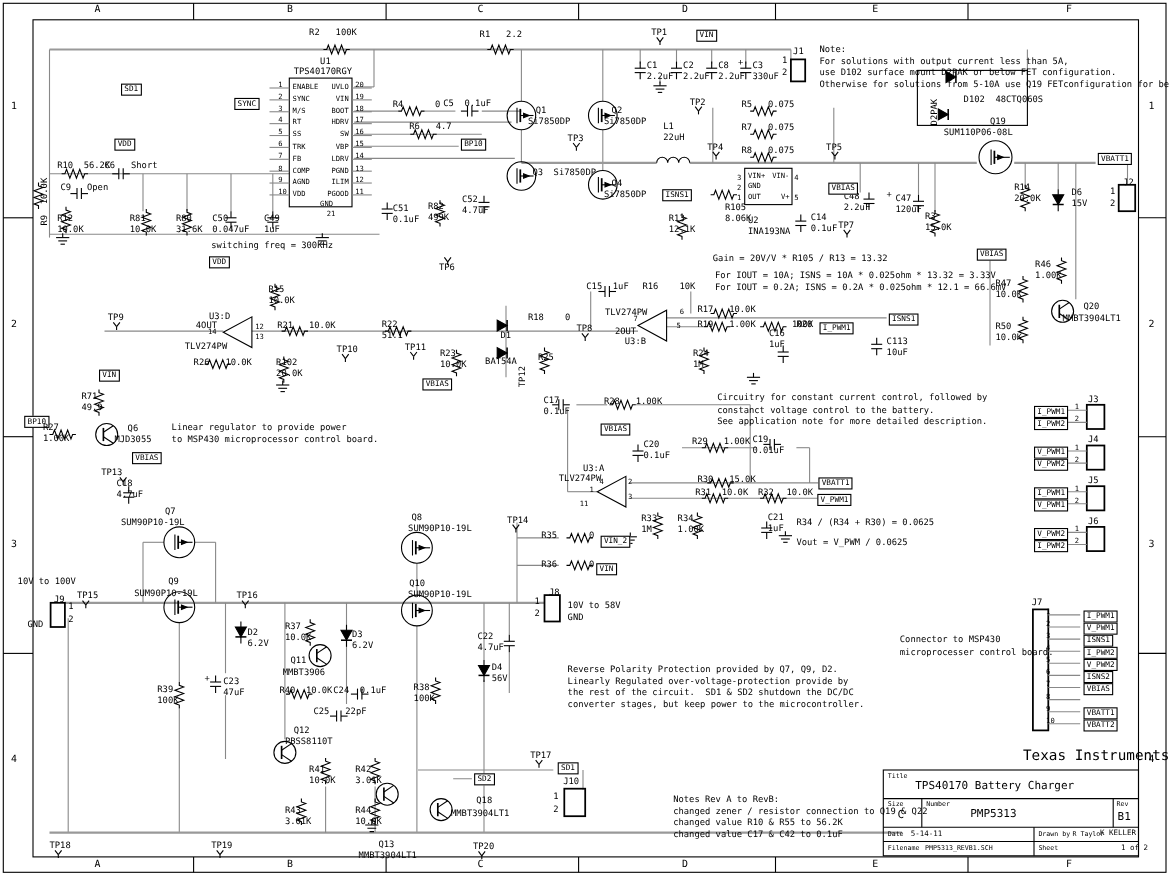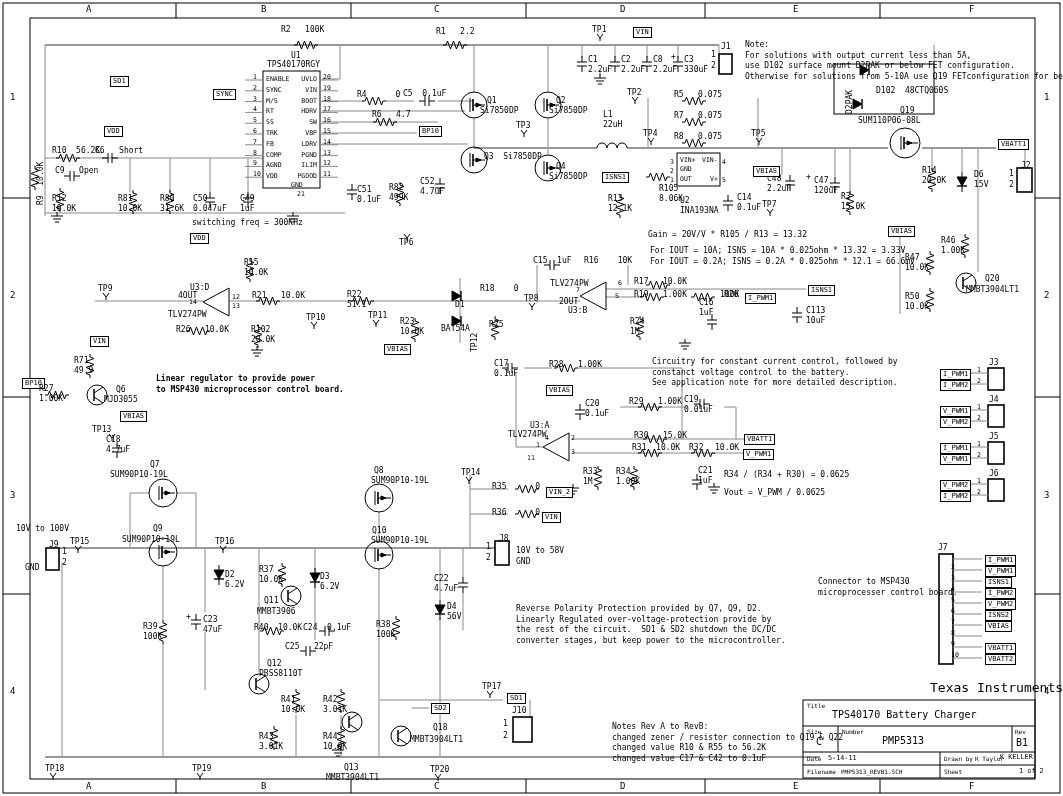--- a/index.html
+++ b/index.html
@@ -734,21 +734,21 @@
       <div class="lbl" style="left: 985px; top: 274px;">Q20</div>
       <div class="lbl" style="left: 966px; top: 285px;">MMBT3904LT1</div>
       <div class="lbl f" style="left: 90px; top: 336px;">VIN</div>
       <div class="lbl" style="left: 74px; top: 356px;">R71
 49.9</div>
       <div class="lbl f" style="left: 22px; top: 378px;">BP10</div>
       <div class="lbl" style="left: 39px; top: 384px;">R27
 1.00K</div>
       <div class="lbl" style="left: 116px; top: 385px;">Q6</div>
       <div class="lbl" style="left: 104px; top: 395px;">MJD3055</div>
-      <div class="lbl n" style="left: 156px; top: 374px; font-weight: bold;">Linear regulator to provide power
+      <div class="lbl n" style="left: 156px; top: 384px;">Linear regulator to provide power
 to MSP430 microprocessor control board.</div>
       <div class="lbl f" style="left: 120px; top: 411px;">VBIAS</div>
       <div class="lbl" style="left: 92px; top: 425px;">TP13</div>
       <div class="lbl" style="left: 106px; top: 435px;">C18
 4.7uF</div>
       <div class="lbl" style="left: 494px; top: 359px;">C17
 0.1uF</div>
       <div class="lbl" style="left: 549px; top: 360px;">R28   1.00K</div>
       <div class="lbl f" style="left: 546px; top: 385px;">VBIAS</div>
       <div class="lbl" style="left: 585px; top: 399px;">C20

